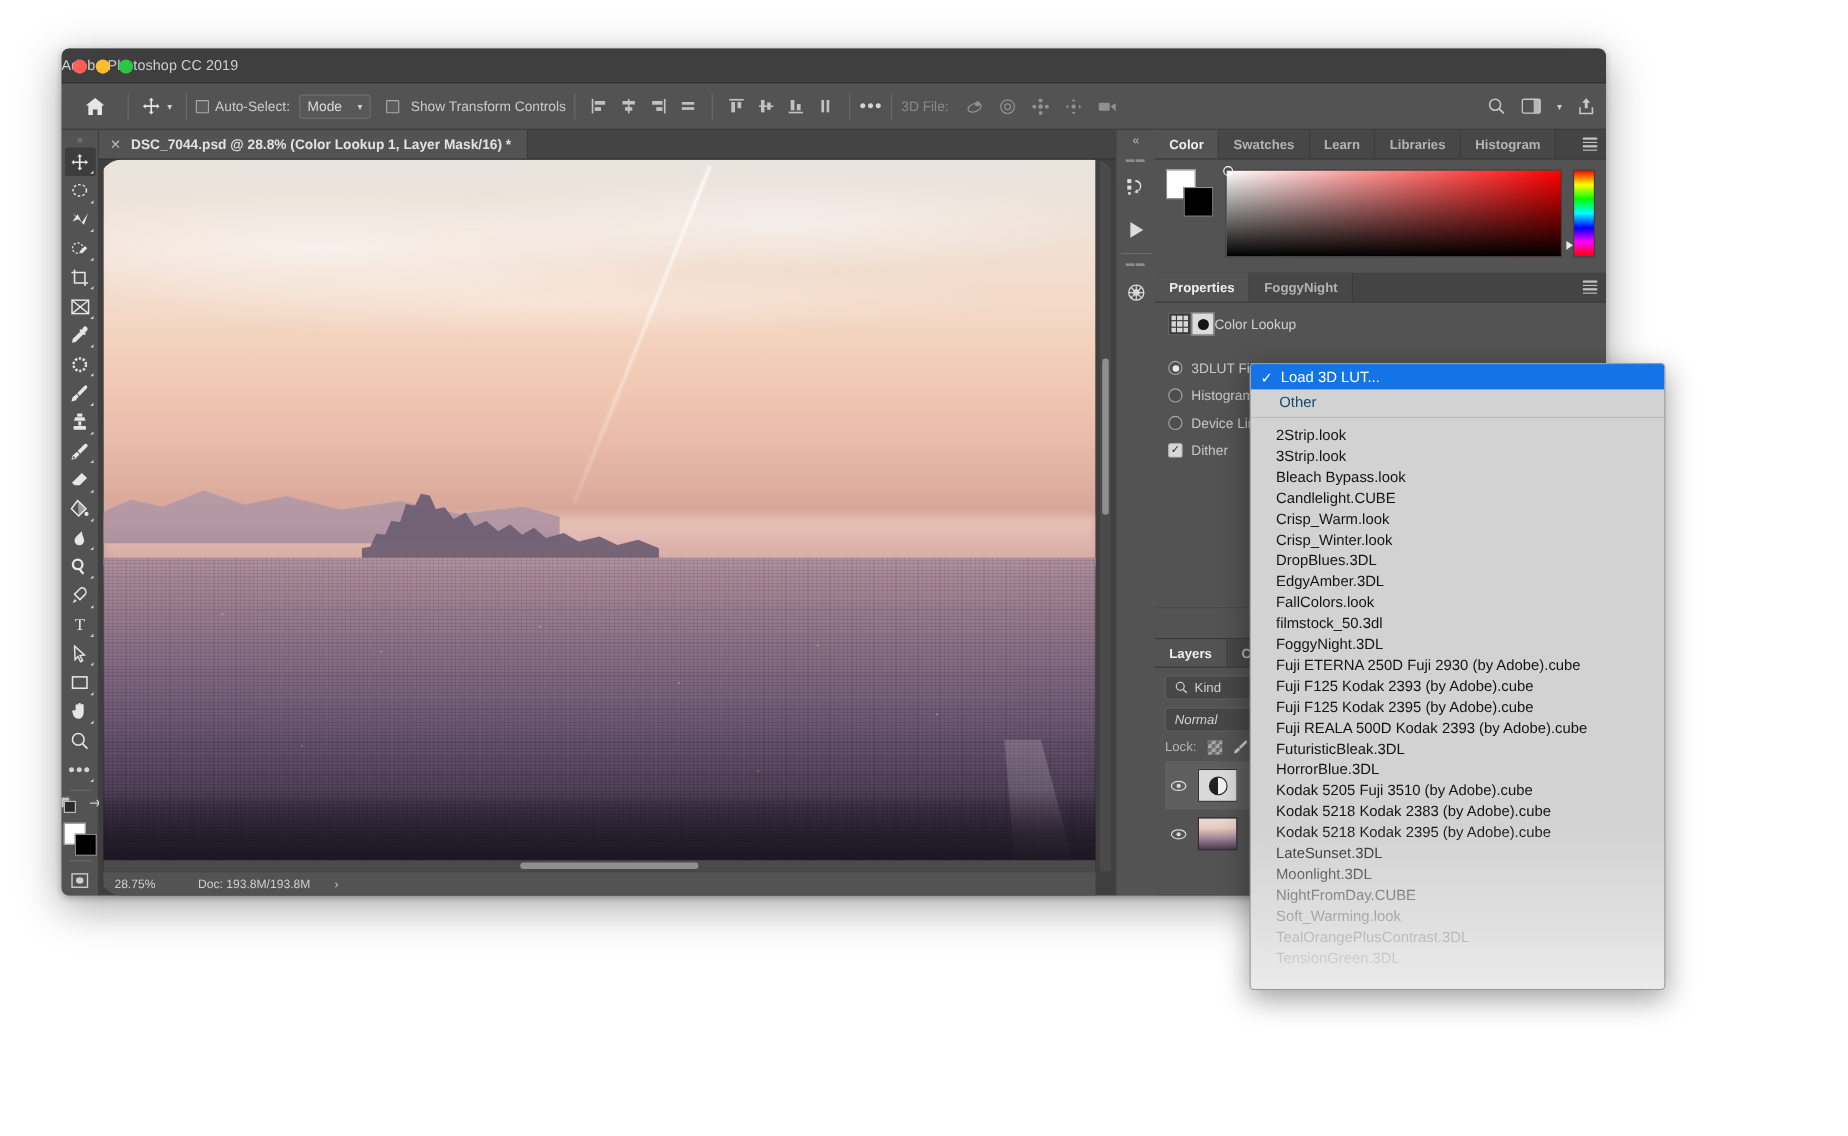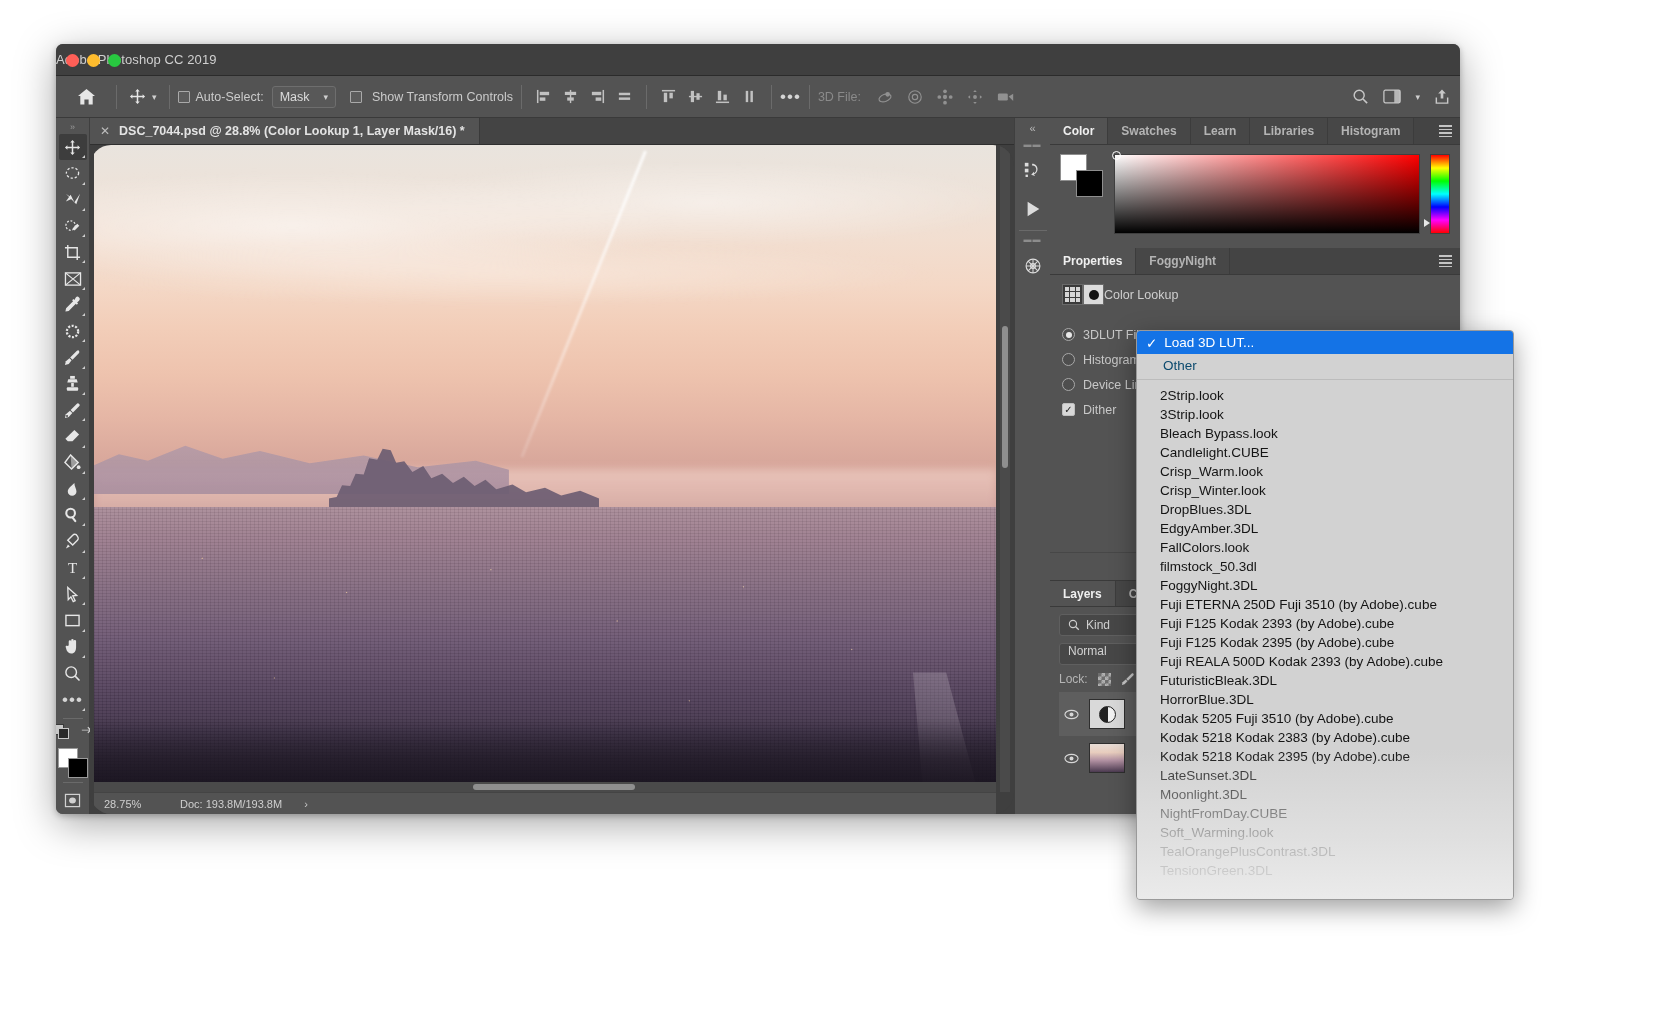--- a/index.html
+++ b/index.html
@@ -248,21 +248,21 @@
   .prop-spacer{ height:120px; }
   .prop-foot{ height:28px; border-top:1px solid #474747; }
 
   .layers-tabs{ height:27px; background:#444; display:flex; border-top:1px solid #3a3a3a;}
   .layers-body{ background:#535353; padding:7px 9px; flex:1; }
   .filter-row{ display:flex; align-items:center; gap:6px; margin-bottom:7px;}
   .filter-kind{ background:#474747; border:1px solid #5f5f5f; border-radius:3px; height:22px;
     display:flex; align-items:center; gap:6px; padding:0 8px; color:#cfcfcf; font-size:12px; width:150px;}
   .blend-row{ display:flex; align-items:center; gap:8px; margin-bottom:7px;}
   .blend-sel{ background:#474747;border:1px solid #5f5f5f;border-radius:3px;height:22px;
-    display:flex;padding:0 8px;color:#d2d2d2;font-size:12px;width:110px;}
+    display:flex;align-items:center;padding:0 8px;color:#d2d2d2;font-size:12px;width:110px;font-style:italic;}
   .lock-row{ display:flex; align-items:center; gap:10px; color:#b5b5b5; font-size:12px; margin-bottom:6px;}
   .checker{width:13px;height:13px;
     background-image:linear-gradient(45deg,#b0b0b0 25%,transparent 25%,transparent 75%,#b0b0b0 75%),
       linear-gradient(45deg,#b0b0b0 25%,#6e6e6e 25%,#6e6e6e 75%,#b0b0b0 75%);
     background-size:7px 7px; background-position:0 0,3.5px 3.5px;}
   .layer-row{ display:flex; align-items:center; gap:10px; height:44px; padding:0 4px;}
   .layer-row.sel{ background:#5e5e5e; }
   .eye{ width:16px; color:#d7d7d7; display:flex; align-items:center; justify-content:center;}
   .lthumb{ width:36px;height:30px; border:1px solid #2e2e2e; background:#888;}
   .lthumb.adj{ background:#d9d9d9; display:flex;align-items:center;justify-content:center;}
@@ -318,21 +318,21 @@
     <div class="ob-tool">
       <svg width="17" height="17" viewBox="0 0 18 18">
             <path d="M9 1l2.4 2.6H9.8v4.6h4.6V6.6L17 9l-2.6 2.4V9.8H9.8v4.6h1.6L9 17l-2.4-2.6h1.6V9.8H3.6v1.6L1 9l2.6-2.4v1.6h4.6V3.6H6.6z" fill="#e6e6e6"></path>
           </svg>
       <span class="chev">▾</span>
     </div>
     <div class="vsep"></div>
     <span class="cb"></span>
     <span class="ob-label" style="margin:0 8px 0 6px">Auto-Select:</span>
     <div class="ob-select">
-      <span>Mask</span>
+      <span>Mode</span>
       <span class="chev">▾</span>
     </div>
     <span class="cb" style="margin-left:14px"></span>
     <span class="ob-label" style="margin-left:10px">Show Transform Controls</span>
     <div class="vsep"></div>
 
     <div class="align-group">
       <span class="ob-icon">
             <svg width="15" height="15" viewBox="0 0 16 16">
               <rect x="1" y="1" width="1.6" height="14" fill="#d5d5d5"></rect>
@@ -865,21 +865,21 @@
     <div class="lut-item">3Strip.look</div>
     <div class="lut-item">Bleach Bypass.look</div>
     <div class="lut-item">Candlelight.CUBE</div>
     <div class="lut-item">Crisp_Warm.look</div>
     <div class="lut-item">Crisp_Winter.look</div>
     <div class="lut-item">DropBlues.3DL</div>
     <div class="lut-item">EdgyAmber.3DL</div>
     <div class="lut-item">FallColors.look</div>
     <div class="lut-item">filmstock_50.3dl</div>
     <div class="lut-item">FoggyNight.3DL</div>
-    <div class="lut-item">Fuji ETERNA 250D Fuji 3510 (by Adobe).cube</div>
+    <div class="lut-item">Fuji ETERNA 250D Fuji 2930 (by Adobe).cube</div>
     <div class="lut-item">Fuji F125 Kodak 2393 (by Adobe).cube</div>
     <div class="lut-item">Fuji F125 Kodak 2395 (by Adobe).cube</div>
     <div class="lut-item">Fuji REALA 500D Kodak 2393 (by Adobe).cube</div>
     <div class="lut-item">FuturisticBleak.3DL</div>
     <div class="lut-item">HorrorBlue.3DL</div>
     <div class="lut-item">Kodak 5205 Fuji 3510 (by Adobe).cube</div>
     <div class="lut-item">Kodak 5218 Kodak 2383 (by Adobe).cube</div>
     <div class="lut-item">Kodak 5218 Kodak 2395 (by Adobe).cube</div>
     <div class="lut-item">LateSunset.3DL</div>
     <div class="lut-item">Moonlight.3DL</div>

